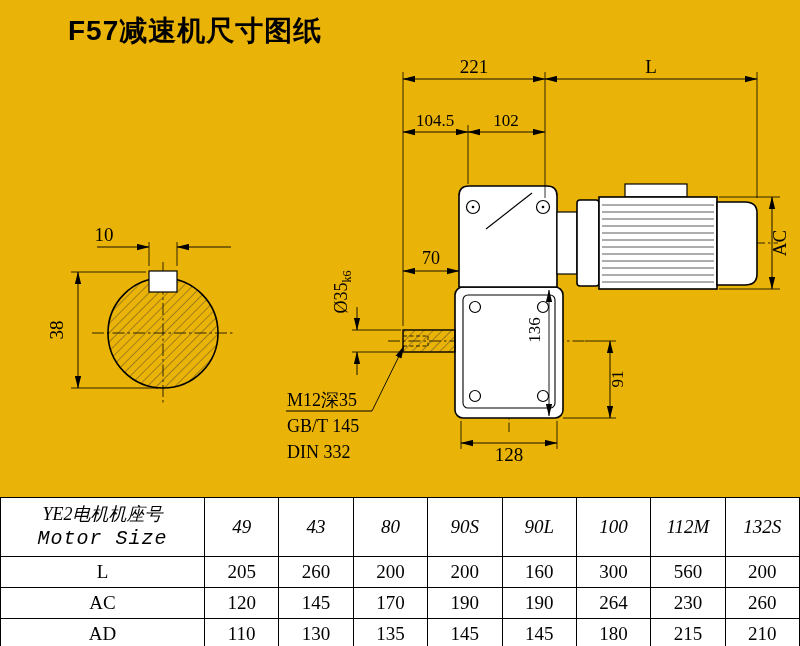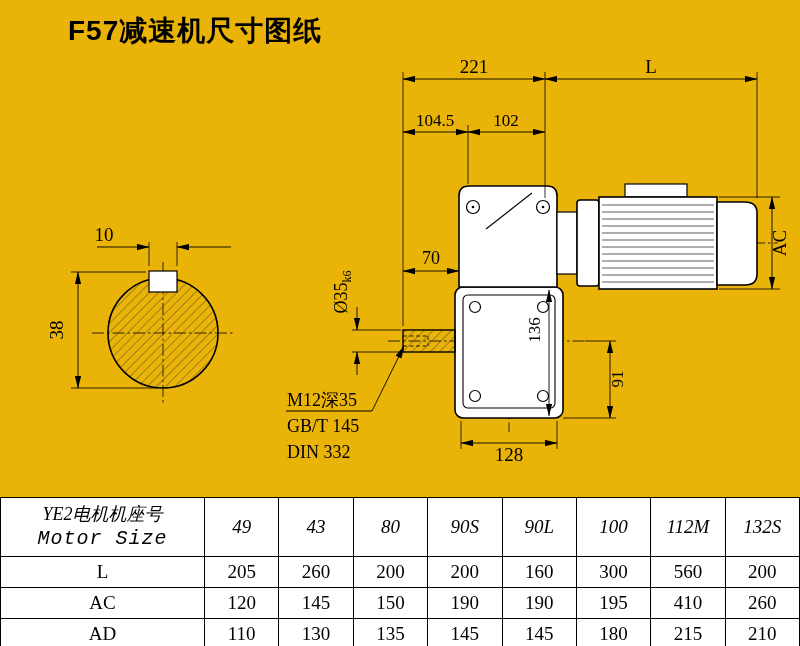--- a/index.html
+++ b/index.html
@@ -209,25 +209,25 @@
       <td>200</td>
       <td>160</td>
       <td>300</td>
       <td>560</td>
       <td>200</td>
     </tr>
     <tr class="val">
       <td>AC</td>
       <td>120</td>
       <td>145</td>
-      <td>150</td>
+      <td>170</td>
       <td>190</td>
       <td>190</td>
-      <td>195</td>
-      <td>410</td>
+      <td>264</td>
+      <td>230</td>
       <td>260</td>
     </tr>
     <tr class="val">
       <td>AD</td>
       <td>110</td>
       <td>130</td>
       <td>135</td>
       <td>145</td>
       <td>145</td>
       <td>180</td>

